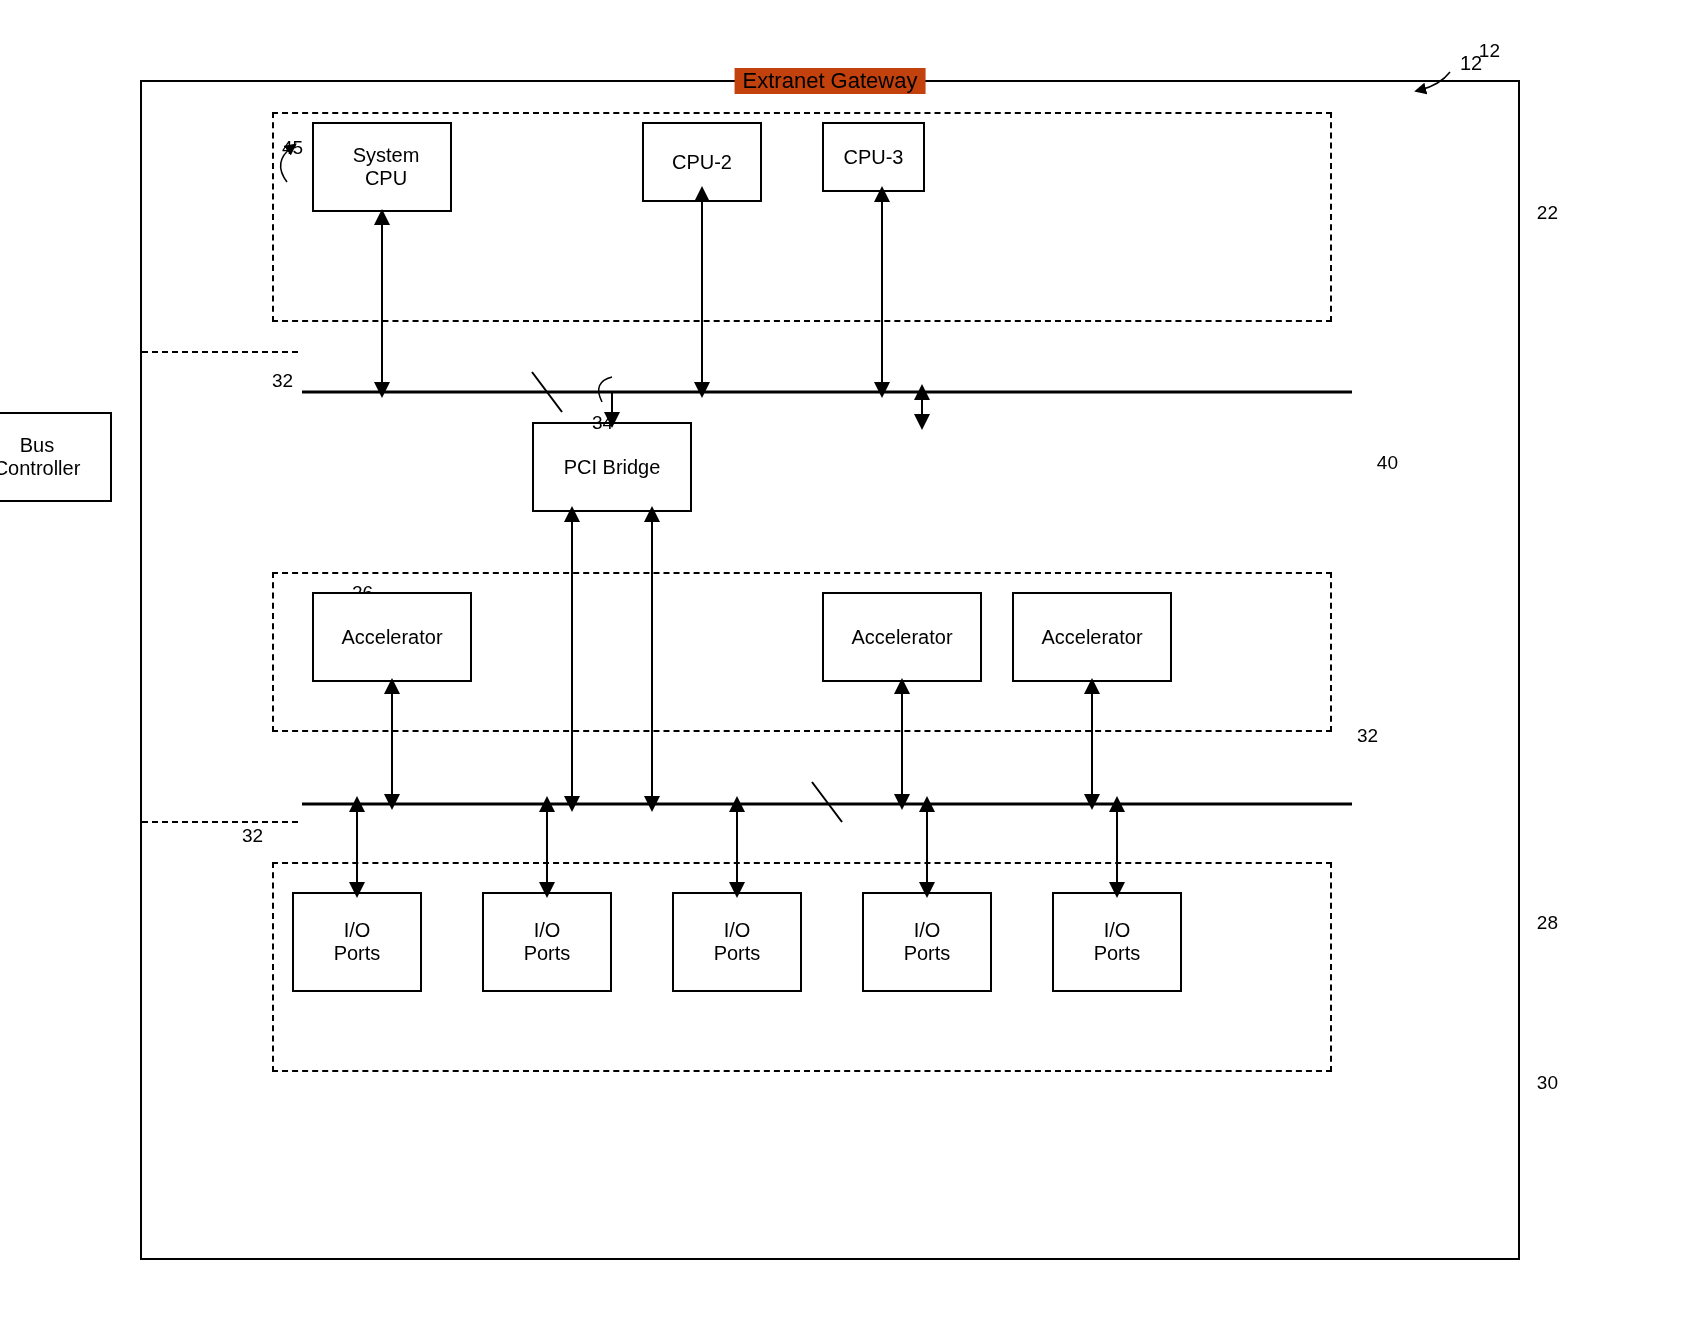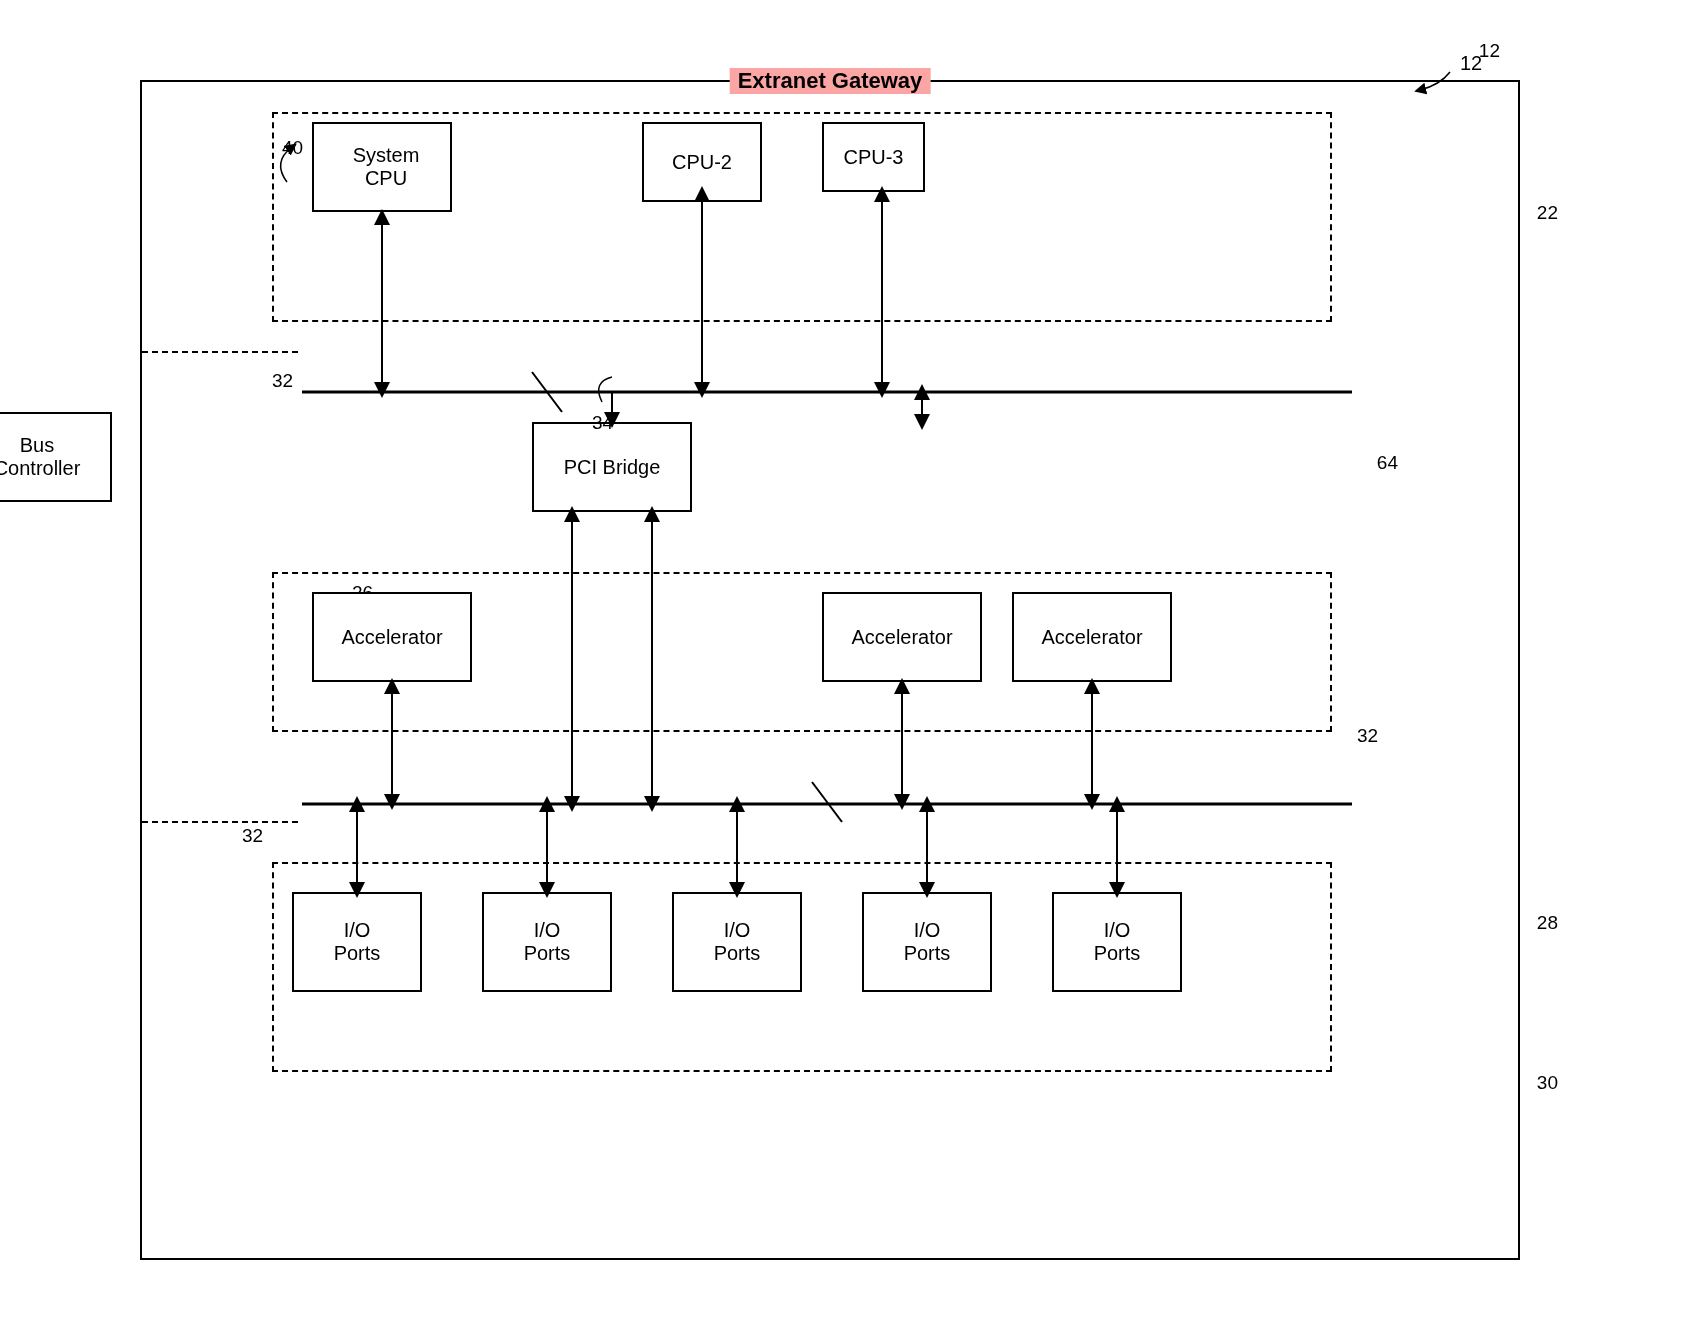--- a/index.html
+++ b/index.html
@@ -29,24 +29,24 @@
       height: 1180px;
       border: 2px solid #000;
       background: #fff;
     }
 
     .outer-label {
       position: absolute;
       top: -14px;
       left: 50%;
       transform: translateX(-50%);
-      background: #fca5a5;
+      background: #c2410c;
       padding: 0 8px;
       font-size: 22px;
-      font-weight: bold;
+      font-weight: normal;
     }
 
     
     .cpu-group-box {
       position: absolute;
       top: 30px;
       left: 130px;
       width: 1060px;
       height: 210px;
       border: 2px dashed #000;
@@ -187,21 +187,21 @@
 <div class="diagram-container">
 
   <div class="ref-label" style="top: 0px; right: 100px;">12</div>
 
   <div class="outer-box">
     <span class="outer-label">Extranet Gateway</span>
 
     <div class="cpu-group-box">
     </div>
 
-    <div class="ref-label" style="top: 55px; left: 140px;">40</div>
+    <div class="ref-label" style="top: 55px; left: 140px;">45</div>
 
     <div class="component-box system-cpu">
       <span>System<br>CPU</span>
     </div>
 
     <div class="component-box cpu2">
       <span>CPU-2</span>
     </div>
 
     <div class="component-box cpu3">
@@ -214,21 +214,21 @@
       <span>Bus<br>Controller</span>
     </div>
 
     <div class="component-box pci-bridge">
       <span>PCI Bridge</span>
     </div>
 
     <div class="ref-label" style="top: 310px; left: 450px; margin-top: 20px;">34</div>
 
 
-    <div class="ref-label" style="top: 370px; right: 120px;">64</div>
+    <div class="ref-label" style="top: 370px; right: 120px;">40</div>
 
     <div class="accel-group-box">
     </div>
 
     <div class="ref-label" style="top: 500px; left: 210px;">26</div>
 
     <div class="component-box accel1">
       <span>Accelerator</span>
     </div>
 

